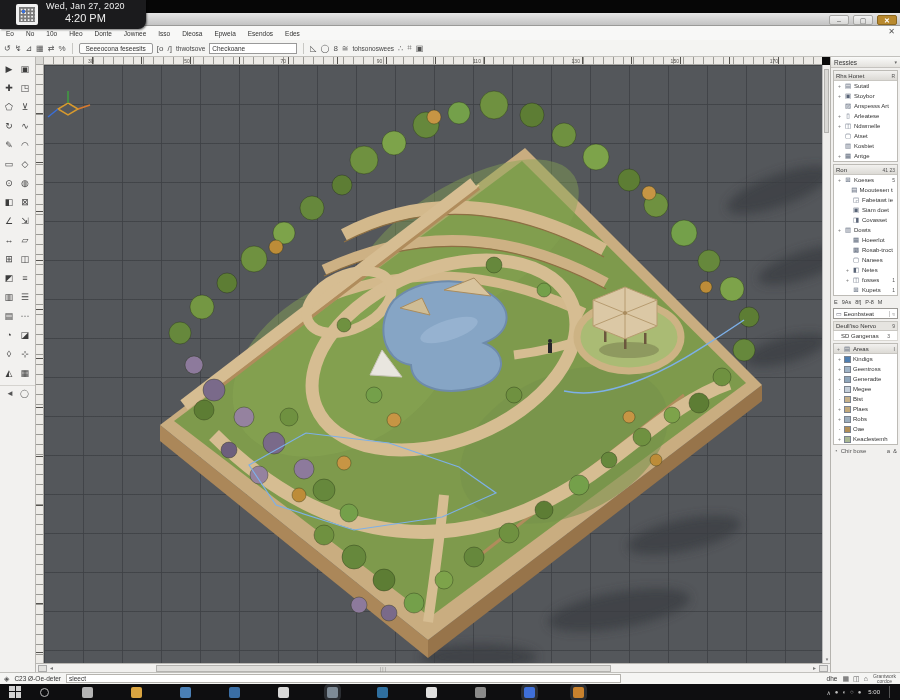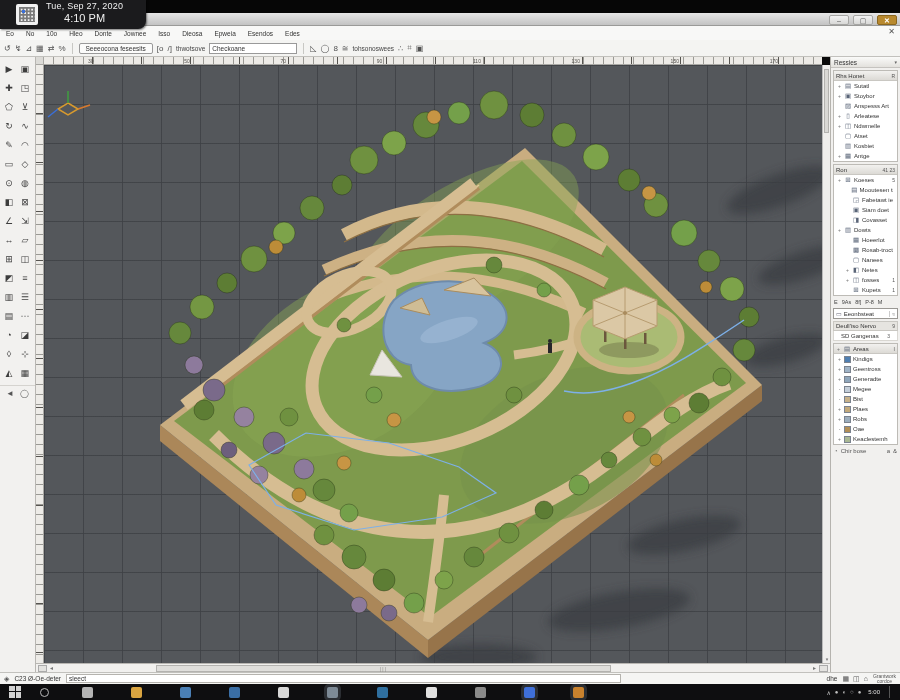--- a/index.html
+++ b/index.html
@@ -121,22 +121,22 @@
     </div>
   </div>
 
   <div class="clock">
     <div class="cal">
         <div class="cal-grid">
           <span class="cal-dot"></span>
         </div>
       </div>
     <div class="clock-text">
-      <div class="clock-date">Tue, Sep 27, 2020</div>
-      <div class="clock-time">4:10 PM</div>
+      <div class="clock-date">Wed, Jan 27, 2020</div>
+      <div class="clock-time">4:20 PM</div>
     </div>
   </div>
 
   <div class="menubar">
 
   <span class="menu-item">Eo</span>
       <span class="menu-item">No</span>
       <span class="menu-item">10o</span>
       <span class="menu-item">Hleo</span>
       <span class="menu-item">Donte</span>

